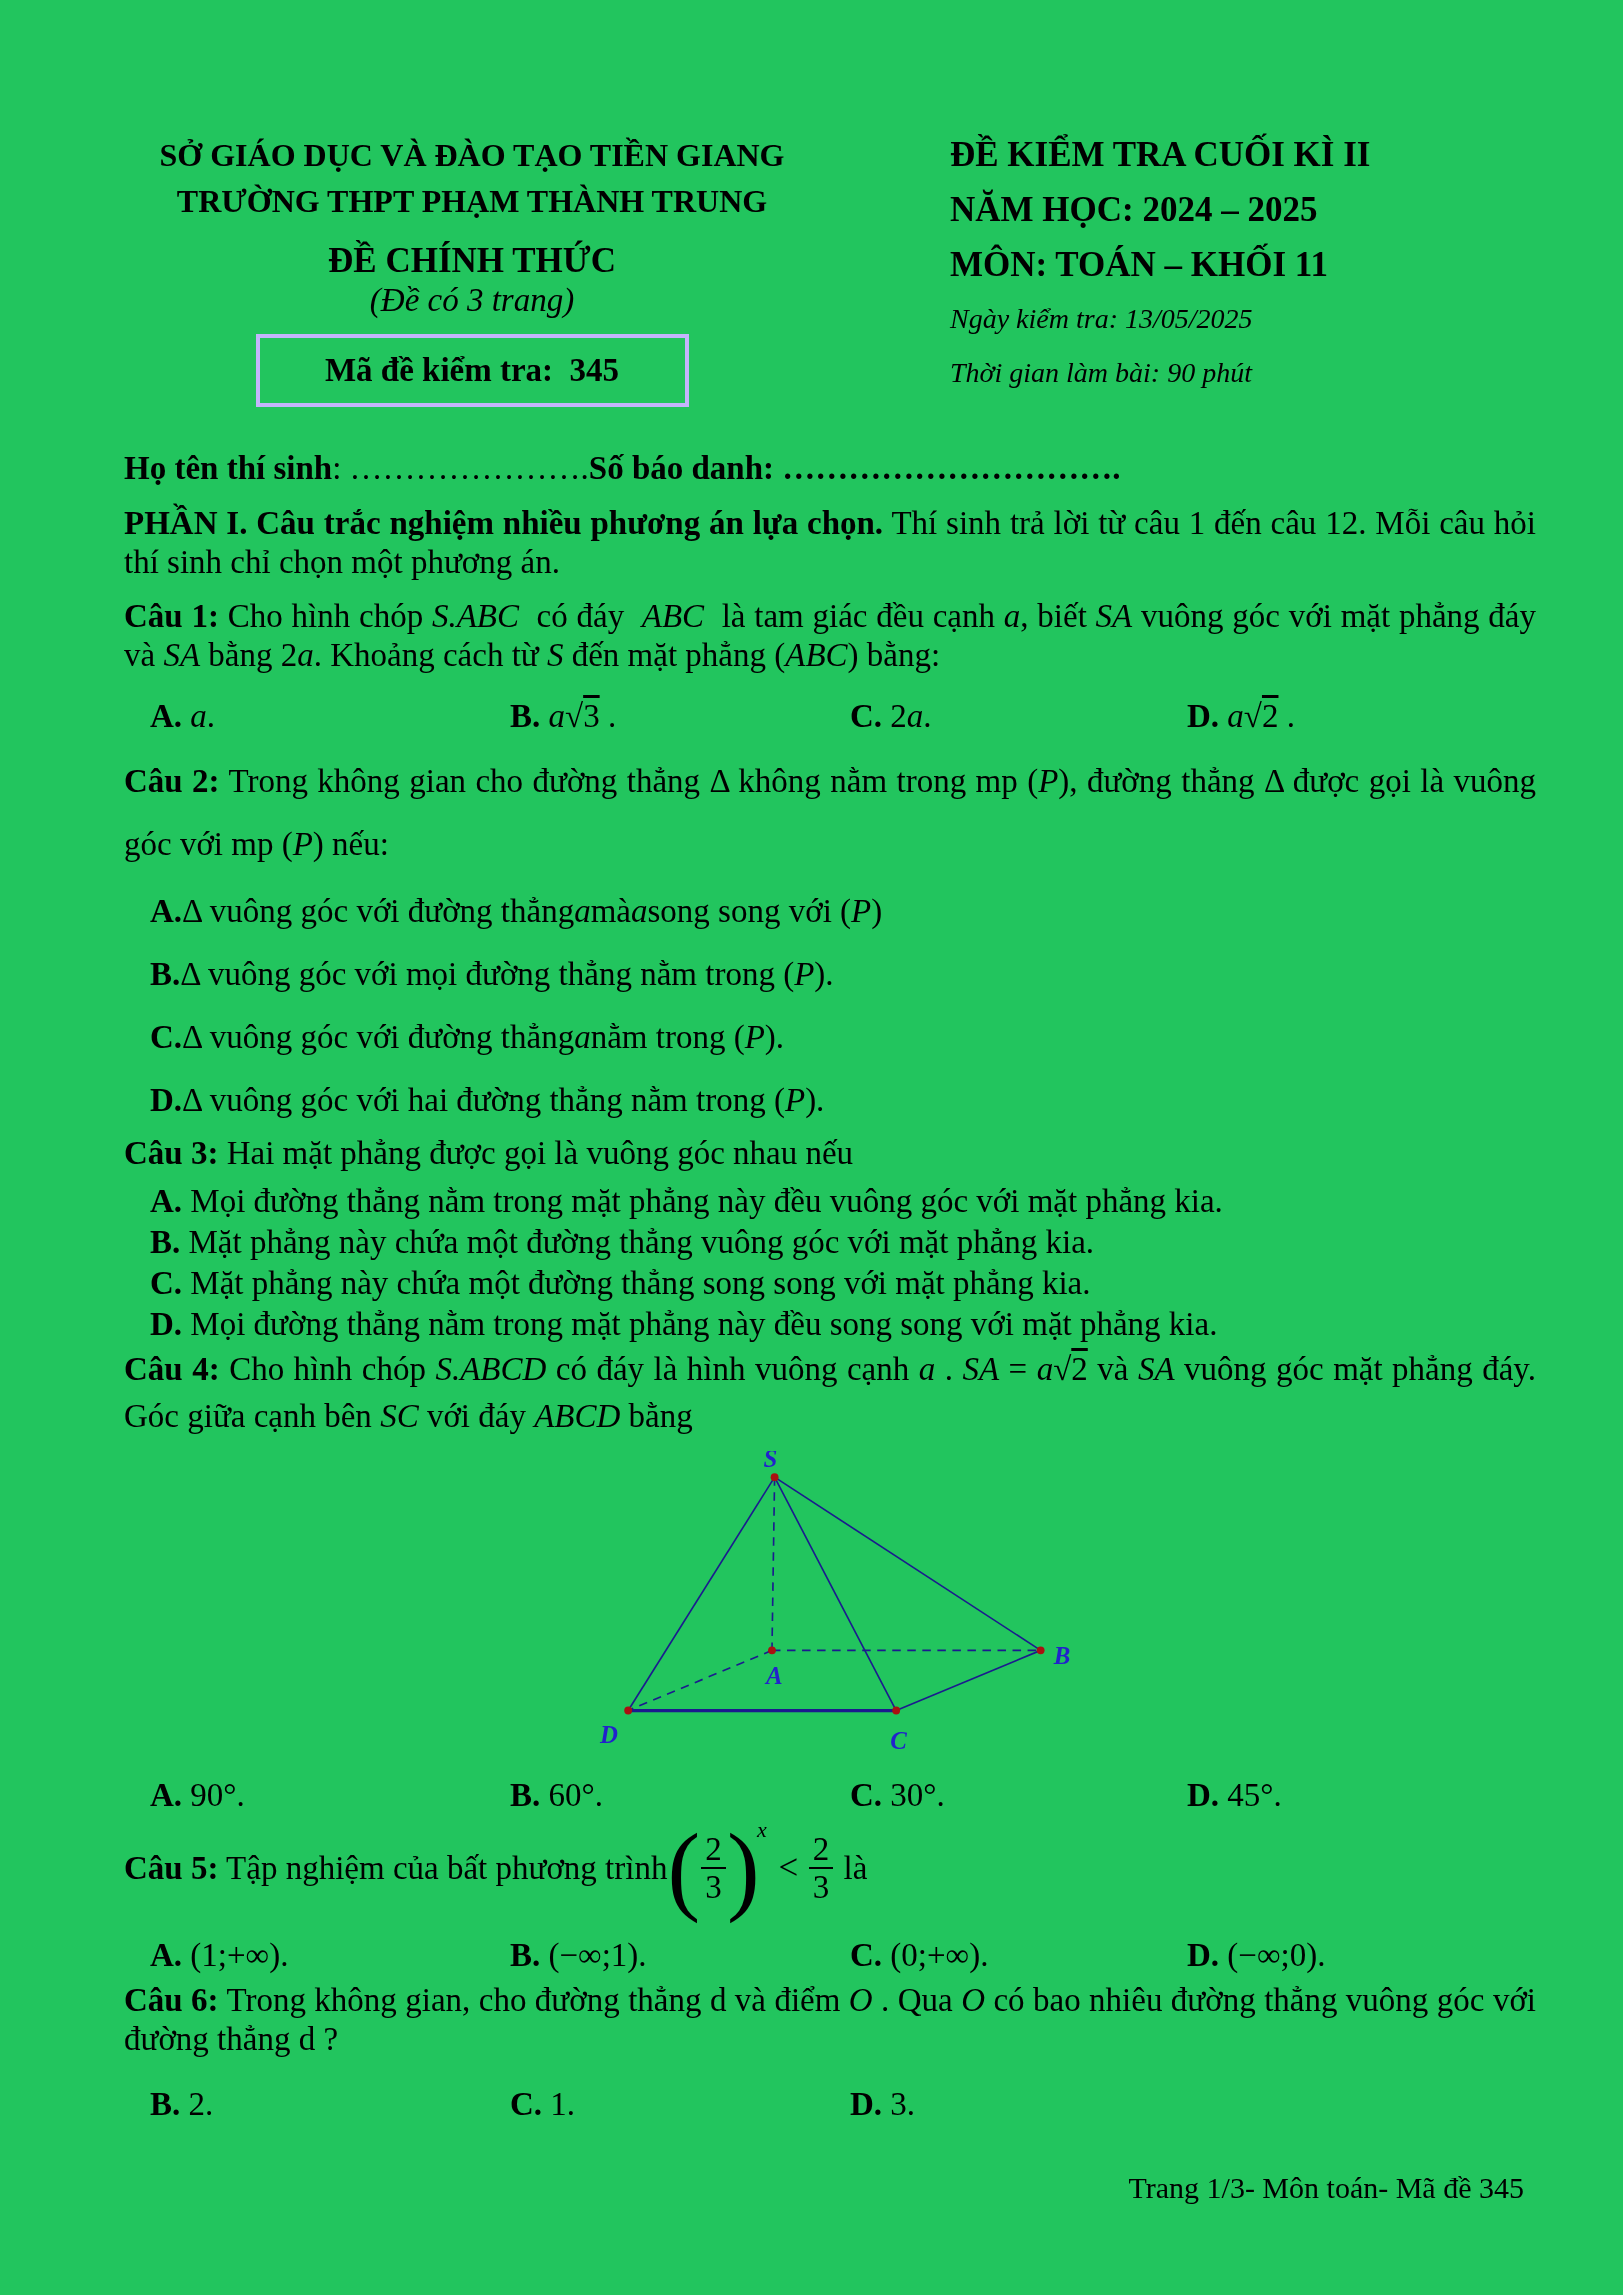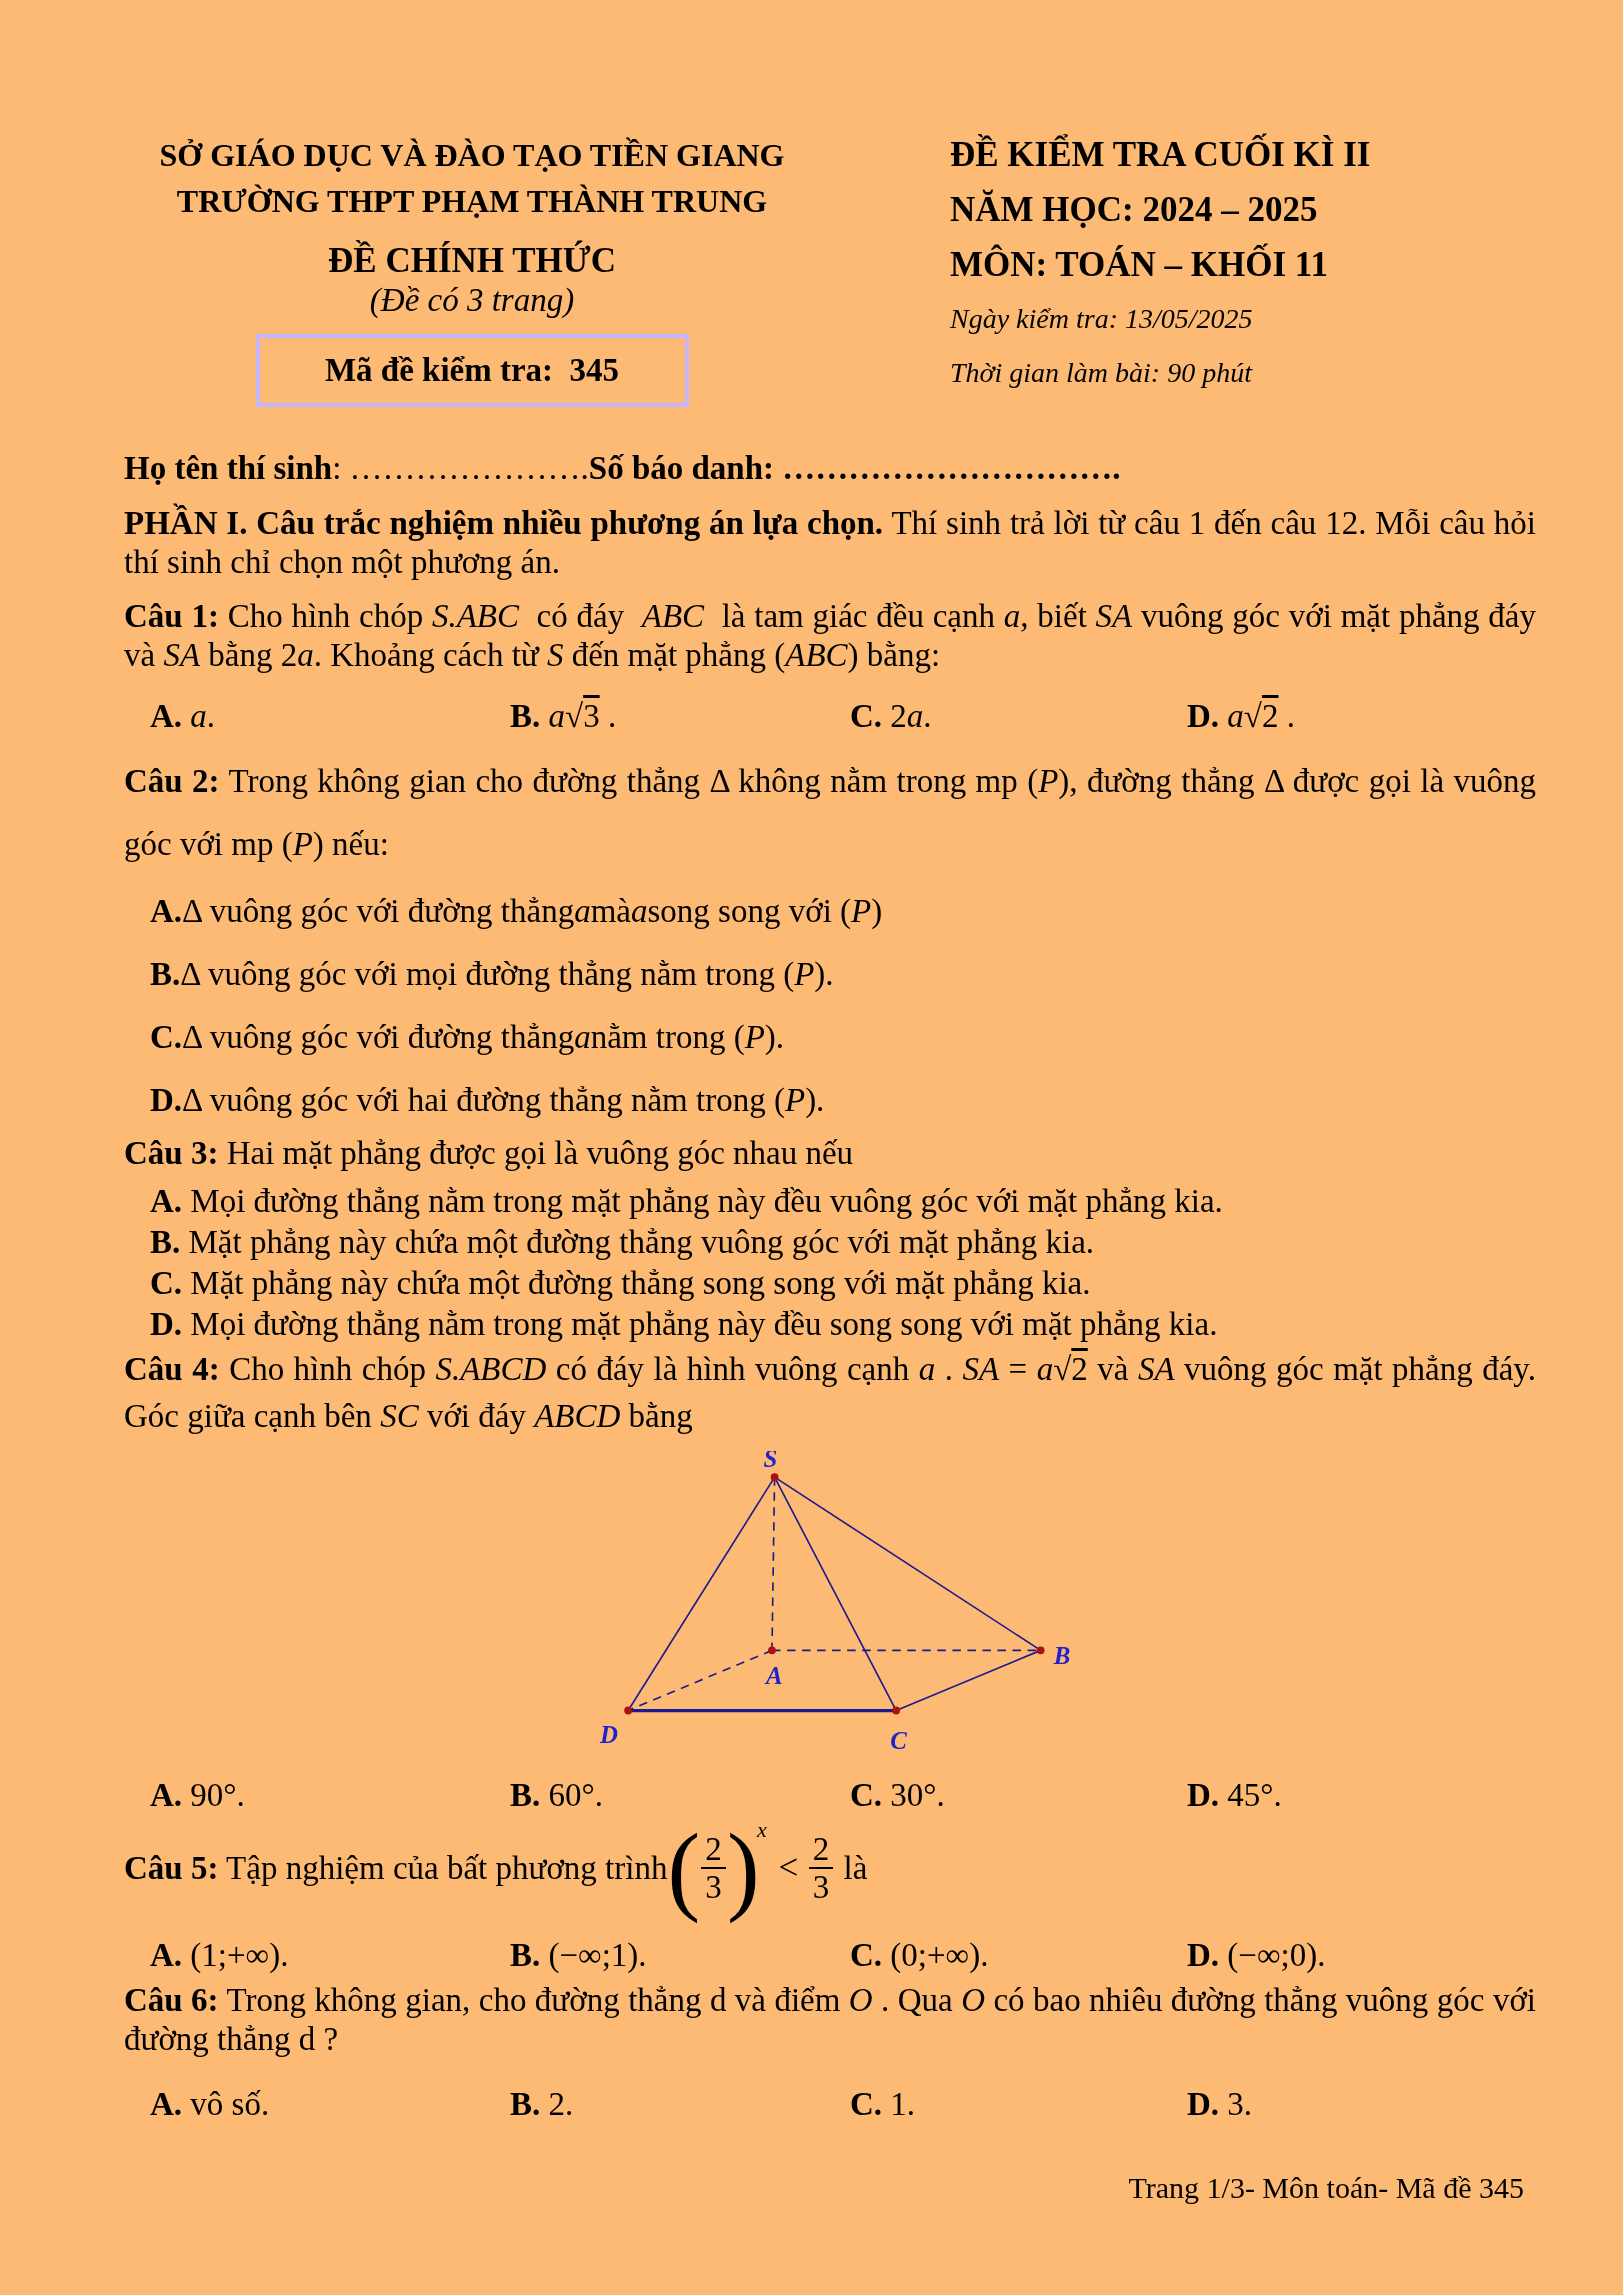--- a/index.html
+++ b/index.html
@@ -1,19 +1,19 @@
 <!DOCTYPE html>
 <html style="font-size:10.5px"><head>
 <meta charset="utf-8">
 <style>
   html,body{margin:0;padding:0;background:#ffffff;}
   .page{
     position:relative;
     width:1623px;height:2295px;
-    background:#fdba74;
+    background:#22c55e;
     font-family:"Liberation Serif","DejaVu Serif",serif;
     color:#000;
     overflow:hidden;
   }
   .abs{position:absolute;}
 
   
   .hleft{left:124px;top:132px;width:696px;text-align:center;}
   .hleft .ln{font-size:32px;font-weight:bold;line-height:46px;}
   .hleft .official{font-size:35px;font-weight:bold;margin-top:16px;line-height:41px;}
@@ -180,21 +180,20 @@
       <span><b>A.</b> (1;+∞).</span>
       <span><b>B.</b> (−∞;1).</span>
       <span><b>C.</b> (0;+∞).</span>
       <span><b>D.</b> (−∞;0).</span>
     </div>
   </div>
 
   <div class="abs q q6" style="top:1981px;">
     <div class="stem"><b>Câu 6:</b> Trong không gian, cho đường thẳng d và điểm <i>O</i> . Qua <i>O</i> có bao nhiêu đường thẳng vuông góc với đường thẳng d ?</div>
     <div class="opts-row" style="margin-top:19.6px;">
-      <span><b>A.</b> vô số.</span>
       <span><b>B.</b> 2.</span>
       <span><b>C.</b> 1.</span>
       <span><b>D.</b> 3.</span>
     </div>
   </div>
 
   <div class="abs footer">Trang 1/3- Môn toán- Mã đề 345</div>
 
 </div>
 

